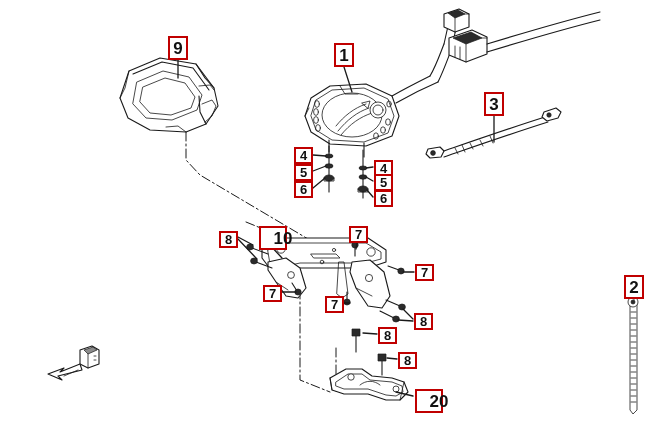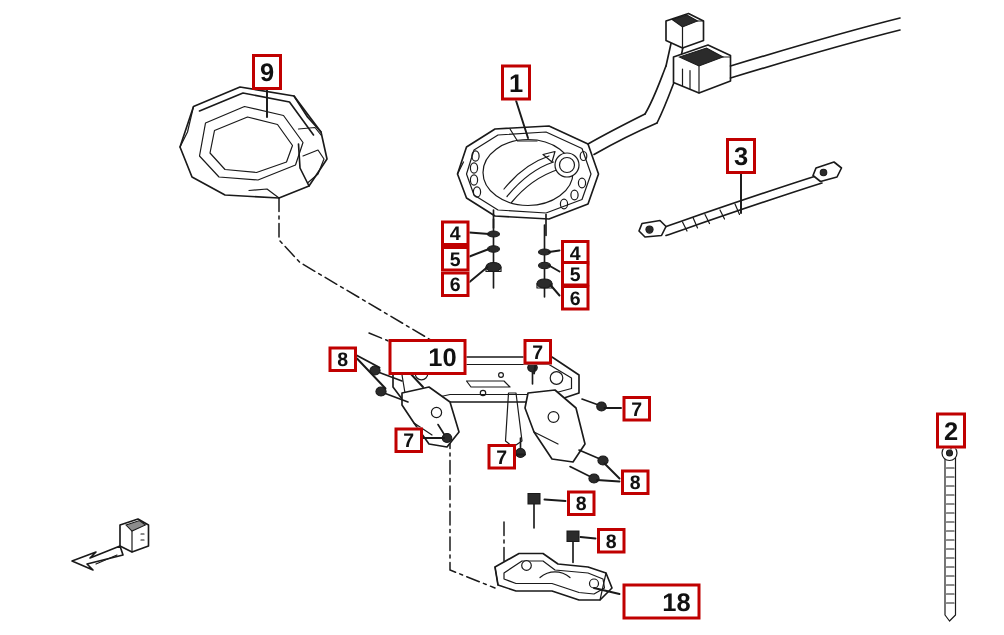--- a/index.html
+++ b/index.html
@@ -5,21 +5,21 @@
   html,body{margin:0;padding:0;background:#ffffff;}
   body{width:669px;height:423px;overflow:hidden;
        font-family:"Liberation Sans", sans-serif;}
   #diagram-root{position:relative;width:669px;height:423px;background:#fff;}
   svg#art{position:absolute;left:0;top:0;width:669px;height:423px;}
   .callout{position:absolute;background:#ffffff;border:2px solid #c00000;
            display:flex;align-items:center;justify-content:center;
            font-weight:bold;color:#111111;line-height:1;
            font-family:"Liberation Sans", sans-serif;box-sizing:border-box;}
   .c-1d{width:20px;height:24px;font-size:17px;}
-  .c-2d{width:52px;height:24px;font-size:17px;padding-left:20px;}
+  .c-2d{width:28px;height:24px;font-size:17px;padding-left:20px;}
   .c-sm{width:19px;height:17px;font-size:13px;}
 </style>
 </head>
 <body>
 
 <div id="diagram-root">
 
 <svg id="art" viewBox="0 0 669 423">
   <defs>
     <style>
@@ -279,16 +279,16 @@
 
 <div class="callout c-sm" style="left:219px;top:231px;">8</div>
 <div class="callout c-2d" style="left:259px;top:226px;">10</div>
 <div class="callout c-sm" style="left:349px;top:226px;">7</div>
 <div class="callout c-sm" style="left:415px;top:264px;">7</div>
 <div class="callout c-sm" style="left:263px;top:285px;">7</div>
 <div class="callout c-sm" style="left:325px;top:296px;">7</div>
 <div class="callout c-sm" style="left:414px;top:313px;">8</div>
 <div class="callout c-sm" style="left:378px;top:327px;">8</div>
 <div class="callout c-sm" style="left:398px;top:352px;">8</div>
-<div class="callout c-2d" style="left:415px;top:389px;">18</div>
+<div class="callout c-2d" style="left:415px;top:389px;">20</div>
 <div class="callout c-1d" style="left:624px;top:275px;">2</div>
 
 </div>
 
 </body></html>

